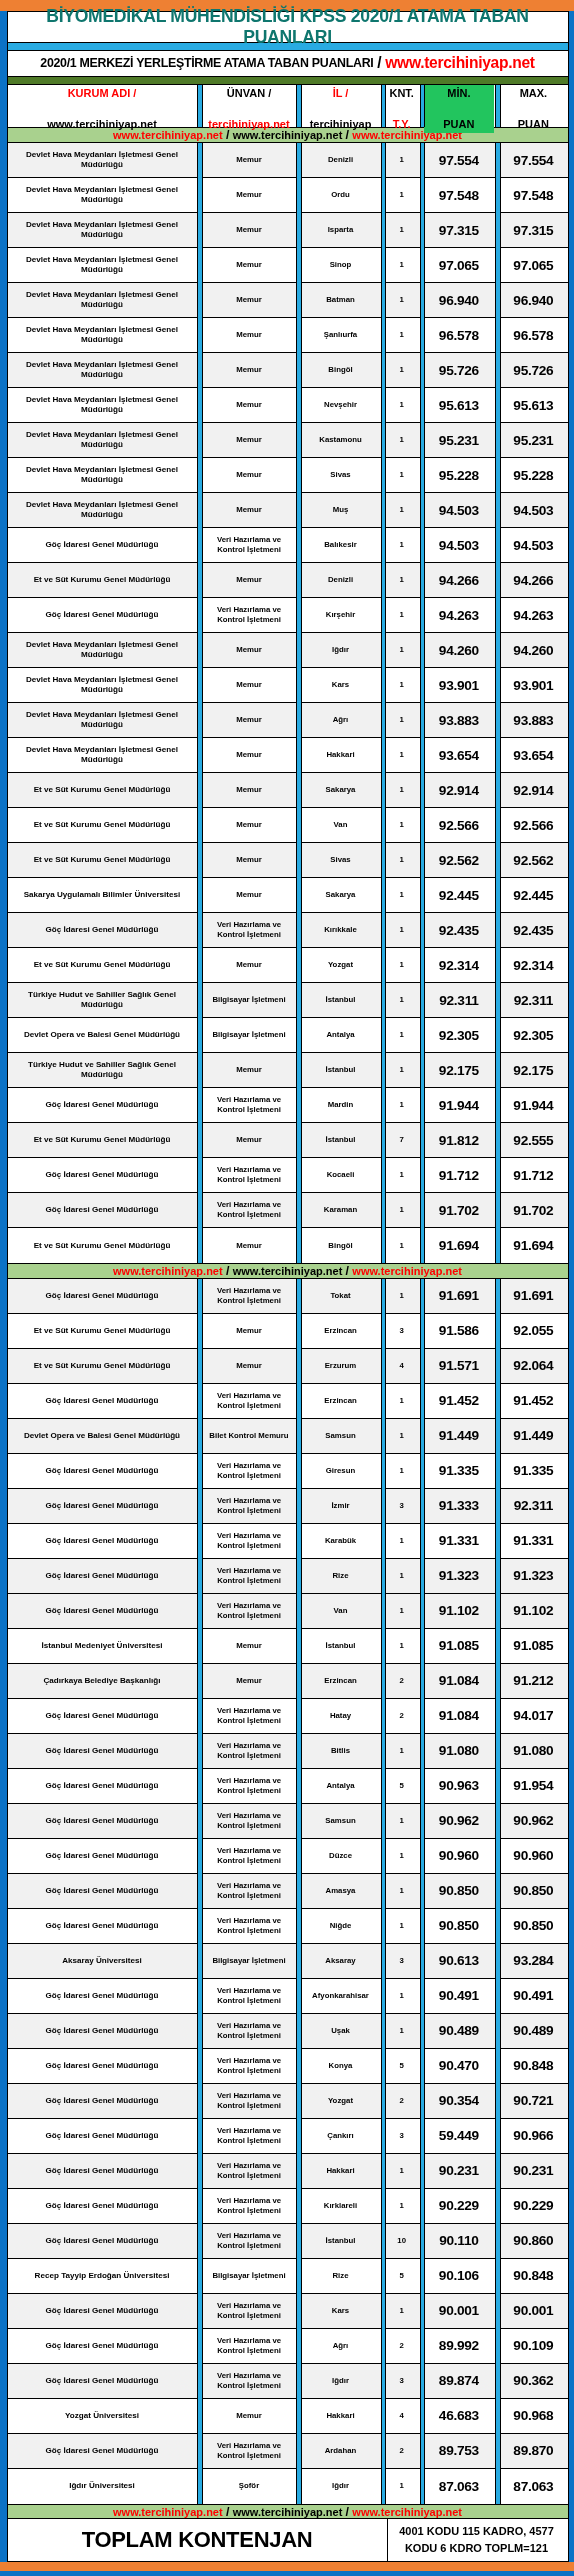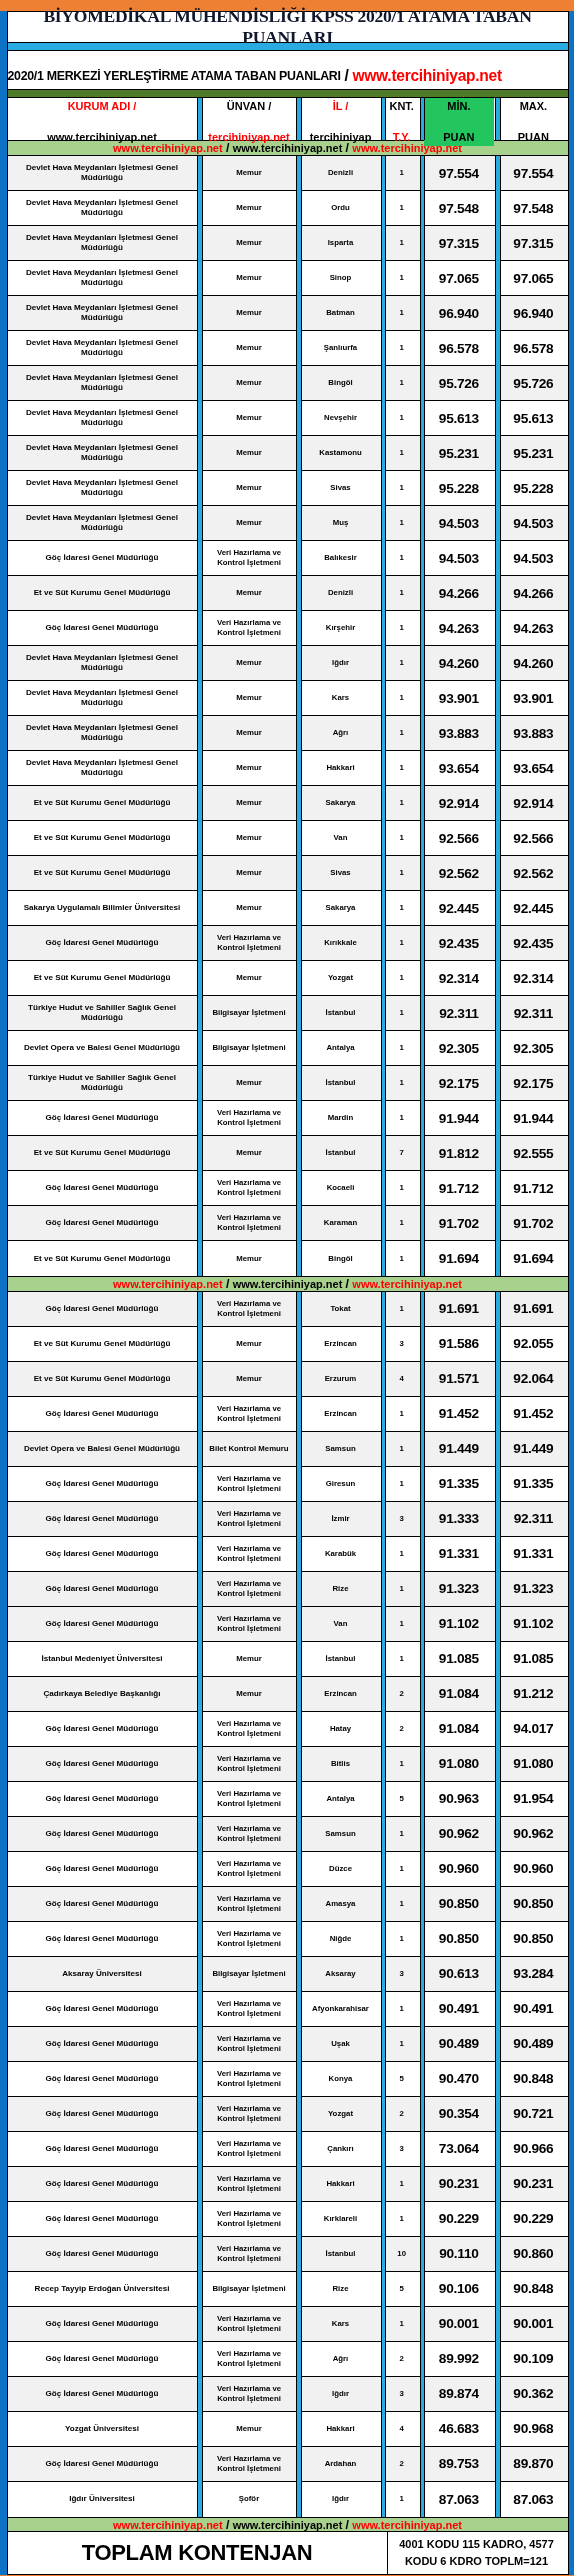--- a/index.html
+++ b/index.html
@@ -19,32 +19,30 @@
   .table-outer {
     margin: 0 6.5px;
     background: #ffffff;
     border: 1.3px solid #000000;
   }
   .title-row {
     height: 31px;
     display: flex; align-items: center; justify-content: center;
     border-bottom: 1.3px solid #000;
     font-size: 17.6px; letter-spacing: -0.3px;
-    color: #0f172a;
+    color: #0f766e;
     text-align: center;
-    font-family: Liberation Serif, serif;
   }
   .cyan-strip { height: 7.8px; background: #29ABE2; border-bottom: 1.3px solid #000; }
   .subtitle-row {
     height: 26px;
-    display: flex; align-items: center; justify-content: flex-start;
+    display: flex; align-items: center; justify-content: center;
     border-bottom: 1.3px solid #000;
     font-size: 12.4px; letter-spacing: -0.3px;
     white-space: nowrap;
-    margin-top: 13px;
   }
   .subtitle-row .slash { font-size: 15.6px; margin: 0 3.9px; }
   .subtitle-row .red-url { color: #FF0000; font-size: 15.6px; }
   .olive-strip { height: 7.8px; background: #4F7A28; border-bottom: 1.3px solid #000; }
 
   .grid-section { position: relative; }
   .gutter-overlay {
     position: absolute; top: 0; bottom: 0;
     background: #29ABE2;
     border-left: 1.3px solid #000; border-right: 1.3px solid #000;
@@ -938,21 +936,21 @@
         </div>
         <div class="data-row">
           <div class="cell kurum">Göç İdaresi Genel Müdürlüğü</div>
           <div class="gutter-cell"></div>
           <div class="cell unvan">Veri Hazırlama ve Kontrol İşletmeni</div>
           <div class="gutter-cell"></div>
           <div class="cell il">Çankırı</div>
           <div class="gutter-cell"></div>
           <div class="cell knt">3</div>
           <div class="gutter-cell"></div>
-          <div class="cell score">73.064</div>
+          <div class="cell score">59.449</div>
           <div class="gutter-cell"></div>
           <div class="cell score">90.966</div>
         </div>
         <div class="data-row alt">
           <div class="cell kurum">Göç İdaresi Genel Müdürlüğü</div>
           <div class="gutter-cell"></div>
           <div class="cell unvan">Veri Hazırlama ve Kontrol İşletmeni</div>
           <div class="gutter-cell"></div>
           <div class="cell il">Hakkari</div>
           <div class="gutter-cell"></div>

